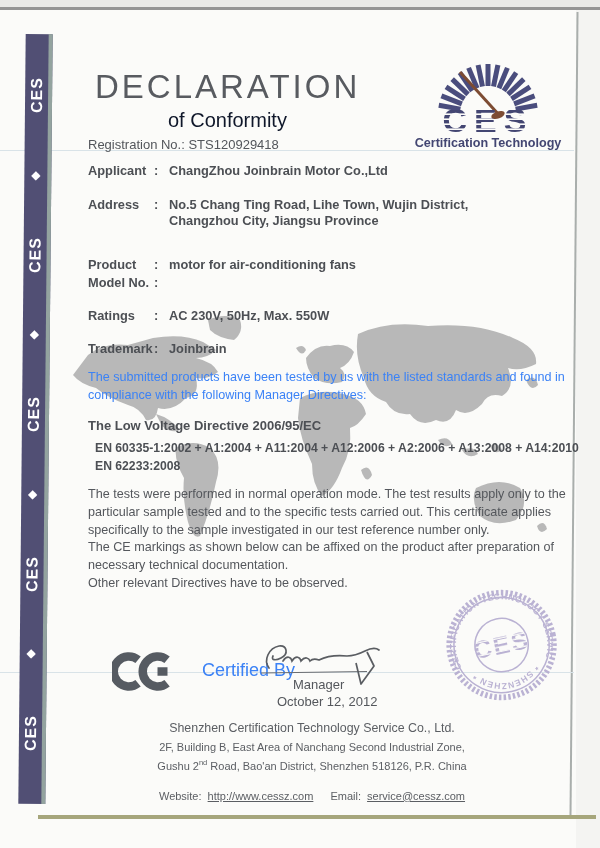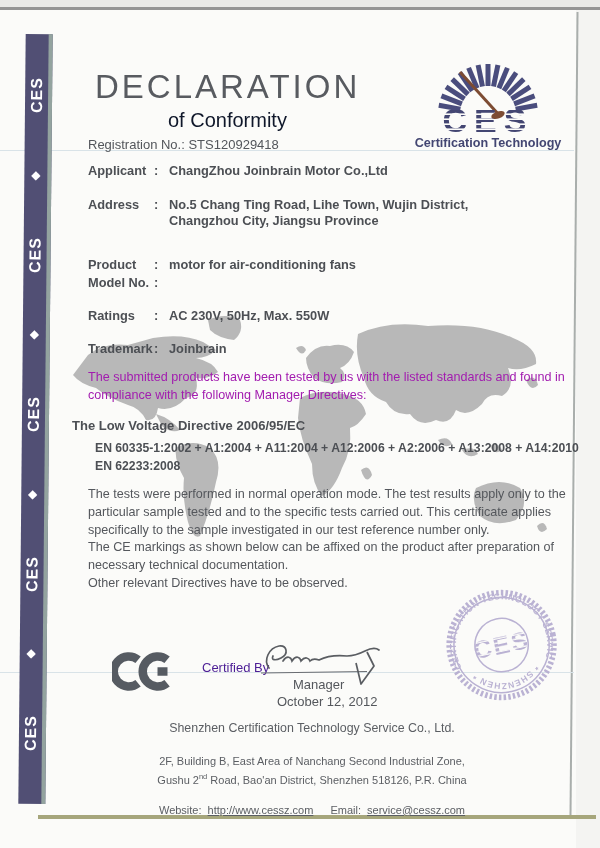--- a/index.html
+++ b/index.html
@@ -40,36 +40,36 @@
   .map{position:absolute;left:58px;top:296px;width:520px;height:258px;}
 
   
   .fields{position:absolute;left:88px;top:163px;width:440px;font-size:12.8px;}
   .frow{position:absolute;left:0;display:flex;justify-content:center;}
   .flabel{width:66px;font-weight:bold;color:#4c4f54;}
   .fcolon{width:15px;font-weight:bold;color:#4c4f54;}
   .fvalue{font-weight:bold;color:#4c4f54;line-height:16px;}
 
   
-  .intro{position:absolute;left:88px;top:368px;font-size:12.6px;line-height:18px;color:#a21caf;}
-  .directive-title{position:absolute;left:72px;top:418px;font-size:13px;font-weight:bold;color:#4c4f54;}
+  .intro{position:absolute;left:88px;top:368px;font-size:12.6px;line-height:18px;color:#3b82f6;}
+  .directive-title{position:absolute;left:88px;top:418px;font-size:13px;font-weight:bold;color:#4c4f54;}
   .standards{position:absolute;left:95px;top:440px;font-size:12.2px;font-weight:bold;color:#4c4f54;line-height:17.5px;white-space:nowrap;}
   .notes{position:absolute;left:88px;top:486px;font-size:12.6px;line-height:17.8px;color:#54575c;}
 
   
   .ce-mark{position:absolute;left:112px;top:648px;}
-  .certified-by{position:absolute;left:202px;top:660px;font-size:13px;color:#4c1d95;}
+  .certified-by{position:absolute;left:202px;top:660px;font-size:18px;color:#3b82f6;}
   .signature{position:absolute;left:255px;top:630px;}
   .signer-title{position:absolute;left:293px;top:677px;font-size:13px;color:#54575c;}
   .cert-date{position:absolute;left:277px;top:694px;font-size:13px;color:#54575c;}
   .seal{position:absolute;left:443px;top:586px;opacity:.88;transform:rotate(-12deg);}
 
   
   .footer{position:absolute;left:60px;right:36px;top:721px;text-align:center;color:#5b5e63;}
-  .footer .company{font-size:12.4px;margin-bottom:18px;}
+  .footer .company{font-size:12.4px;margin-bottom:4px;}
   .footer .addr{font-size:11px;line-height:16px;}
   .footer .addr sup{font-size:7.5px;}
   .footer .links{font-size:11px;margin-top:16px;}
   .footer .links a{color:#5b5e63;text-decoration:underline;}
   .footer .links .lbl{margin:0 3px 0 14px;}
 </style>
 </head>
 <body>
 
 <div class="above-top"></div>

